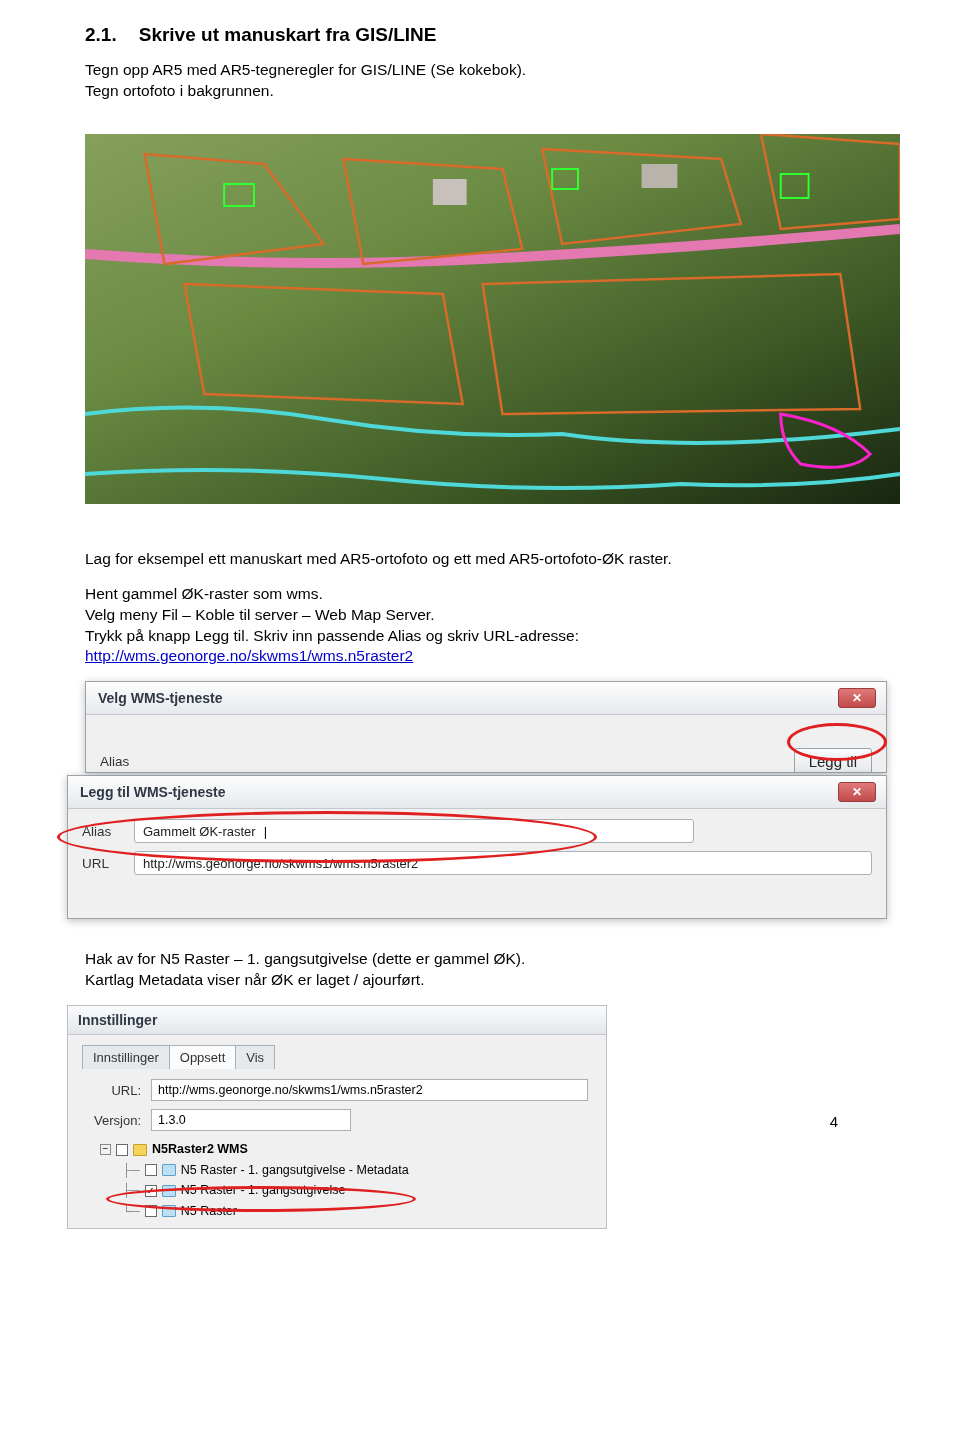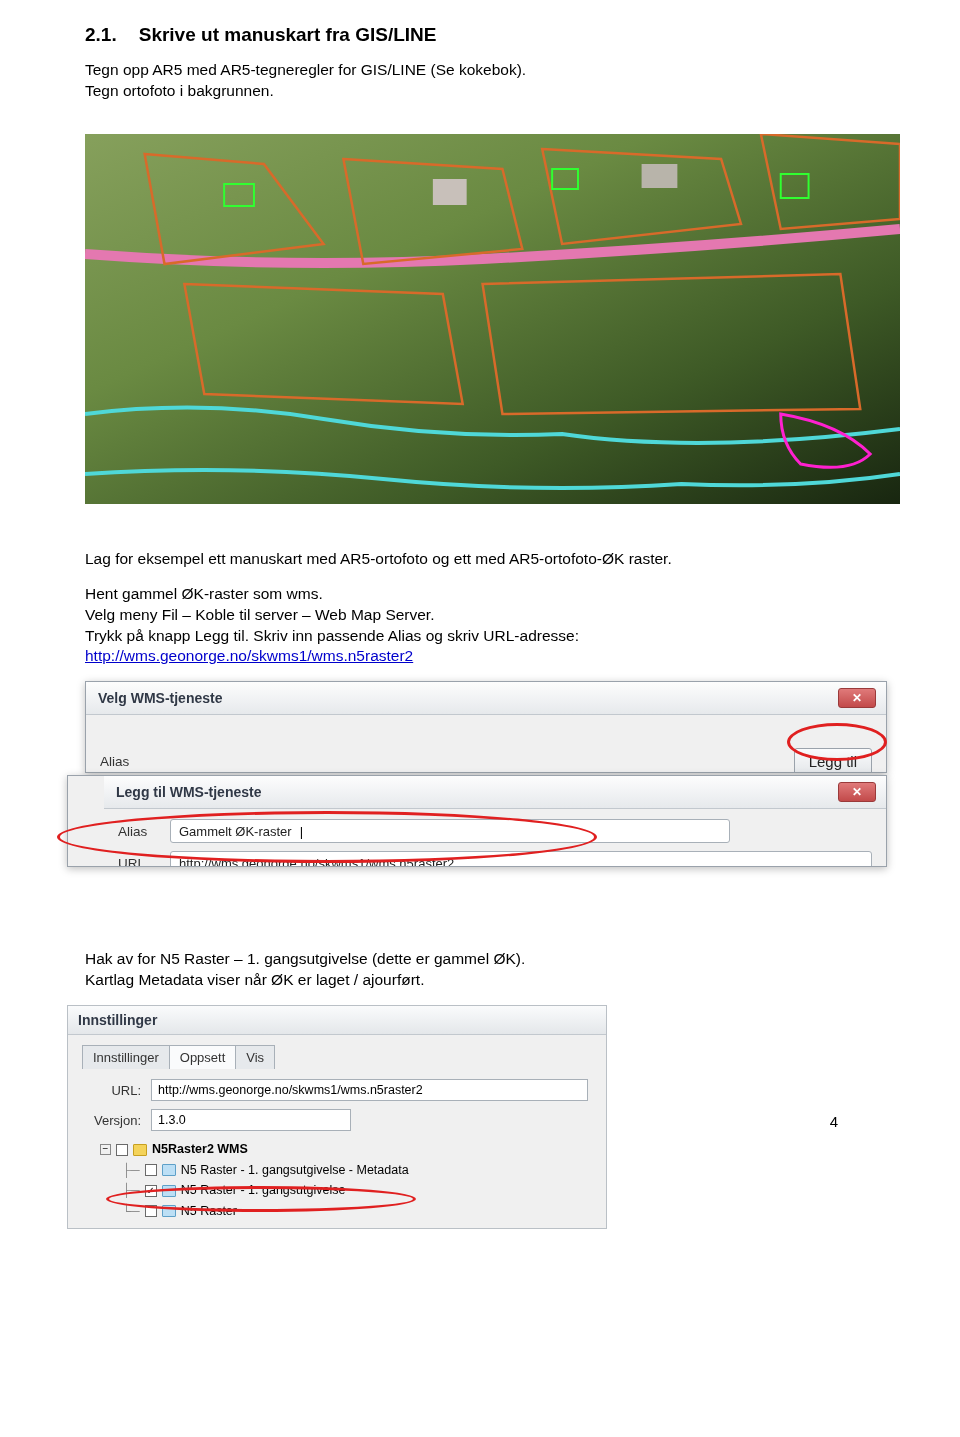--- a/index.html
+++ b/index.html
@@ -272,21 +272,21 @@
         <div class="combo">
           <span>Artsdatabanken</span>
           <span class="combo-arrow">▼</span>
         </div>
         <div class="btn">Legg til</div>
       </div>
     </div>
   </div>
   <div class="red-ellipse" style="left:720px; top:42px; width:100px; height:38px;"></div>
 
-  <div class="dialog" style="left:0; top:94px; width:820px; height:92px;padding-left:36px;">
+  <div class="dialog" style="left:0; top:94px; width:820px; height:144px;">
     <div class="dialog-title">
       <span>Legg til WMS-tjeneste</span>
       <span class="close-btn">✕</span>
     </div>
     <div class="dialog-body">
       <div class="form-row">
         <span class="form-label">Alias</span>
         <div class="text-input" style="max-width:560px">
           <span>Gammelt ØK-raster</span>
           <span style="margin-left:8px;color:#000">|</span>

